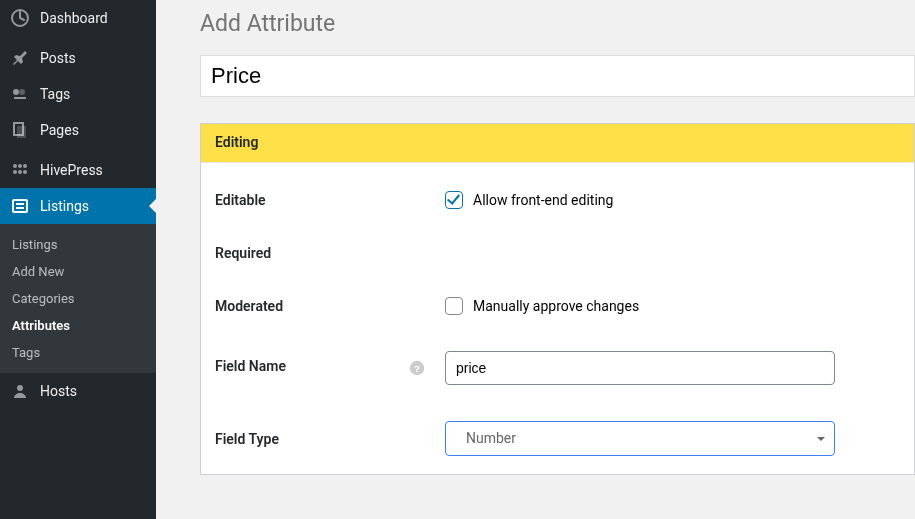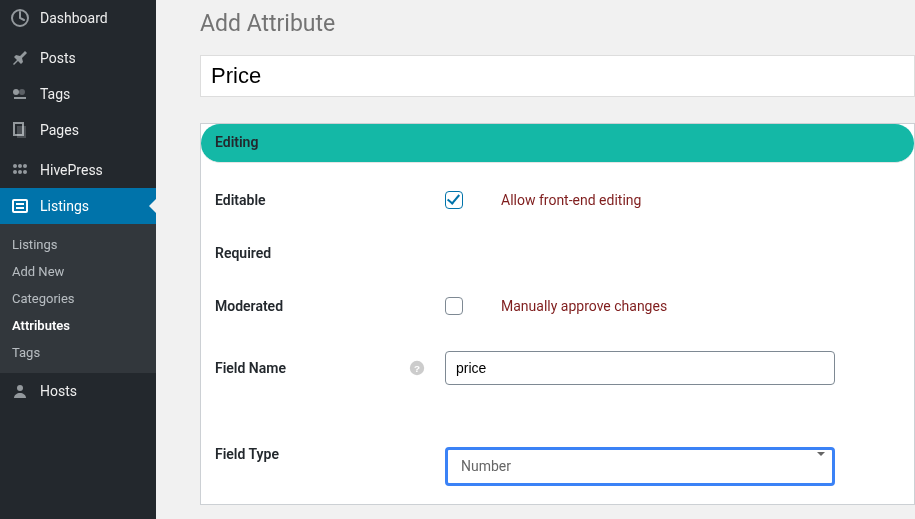--- a/index.html
+++ b/index.html
@@ -100,35 +100,33 @@
   .panel {
     margin-top: 26px;
     border: 1px solid #ccd0d4;
     background: #fff;
   }
   .panel-header {
     border-bottom: 1px solid #e5e5e5;
     padding: 10px 14px 12px;
     font-size: 14px;
     font-weight: 600;
-    background: #14b8a6;
-    border-radius: 19px;
+    background: #fde047;
   }
   .panel-body {
     padding: 10px 14px 0;
   }
   .form-row {
     display: flex;
     align-items: center;
     padding: 18px 0;
   }
   .form-row .label-cell {
     width: 230px;
     display: flex;
-    align-items: center;
     font-weight: 600;
     color: #23282d;
   }
   .help-icon {
     margin-left: auto;
     margin-right: 18px;
     width: 20px;
     height: 20px;
     display: inline-flex;
     align-items: center;
@@ -153,44 +151,43 @@
     content: "";
     position: absolute;
     left: 4px;
     top: 0px;
     width: 5px;
     height: 10px;
     border: solid #0073aa;
     border-width: 0 2px 2px 0;
     transform: rotate(40deg);
   }
-  .chk-label { color: #7f1d1d; margin-left: 28px; }
+  .chk-label { color: #000000; }
   .txt-input {
     width: 390px;
     padding: 5px 10px;
     font-size: 14px;
     border: 1px solid #7e8993;
     border-radius: 4px;
     background: #fff;
     line-height: 1.6;
   }
   .select-wrap {
     width: 390px;
     position: relative;
   }
   .select-display {
     width: 100%;
-    padding: 5px 13px;
-    border: 3px solid #3b82f6;
+    padding: 5px 20px;
+    border: 1px solid #3b82f6;
     border-radius: 4px;
     background: #fff;
     color: #666;
     line-height: 1.6;
     cursor: pointer;
-    margin-top: 26px;
   }
   .select-wrap .caret {
     position: absolute;
     right: 10px;
     top: 50%;
     margin-top: -2px;
     width: 0; height: 0;
     border: 4px solid transparent;
     border-top-color: #666;
   }

